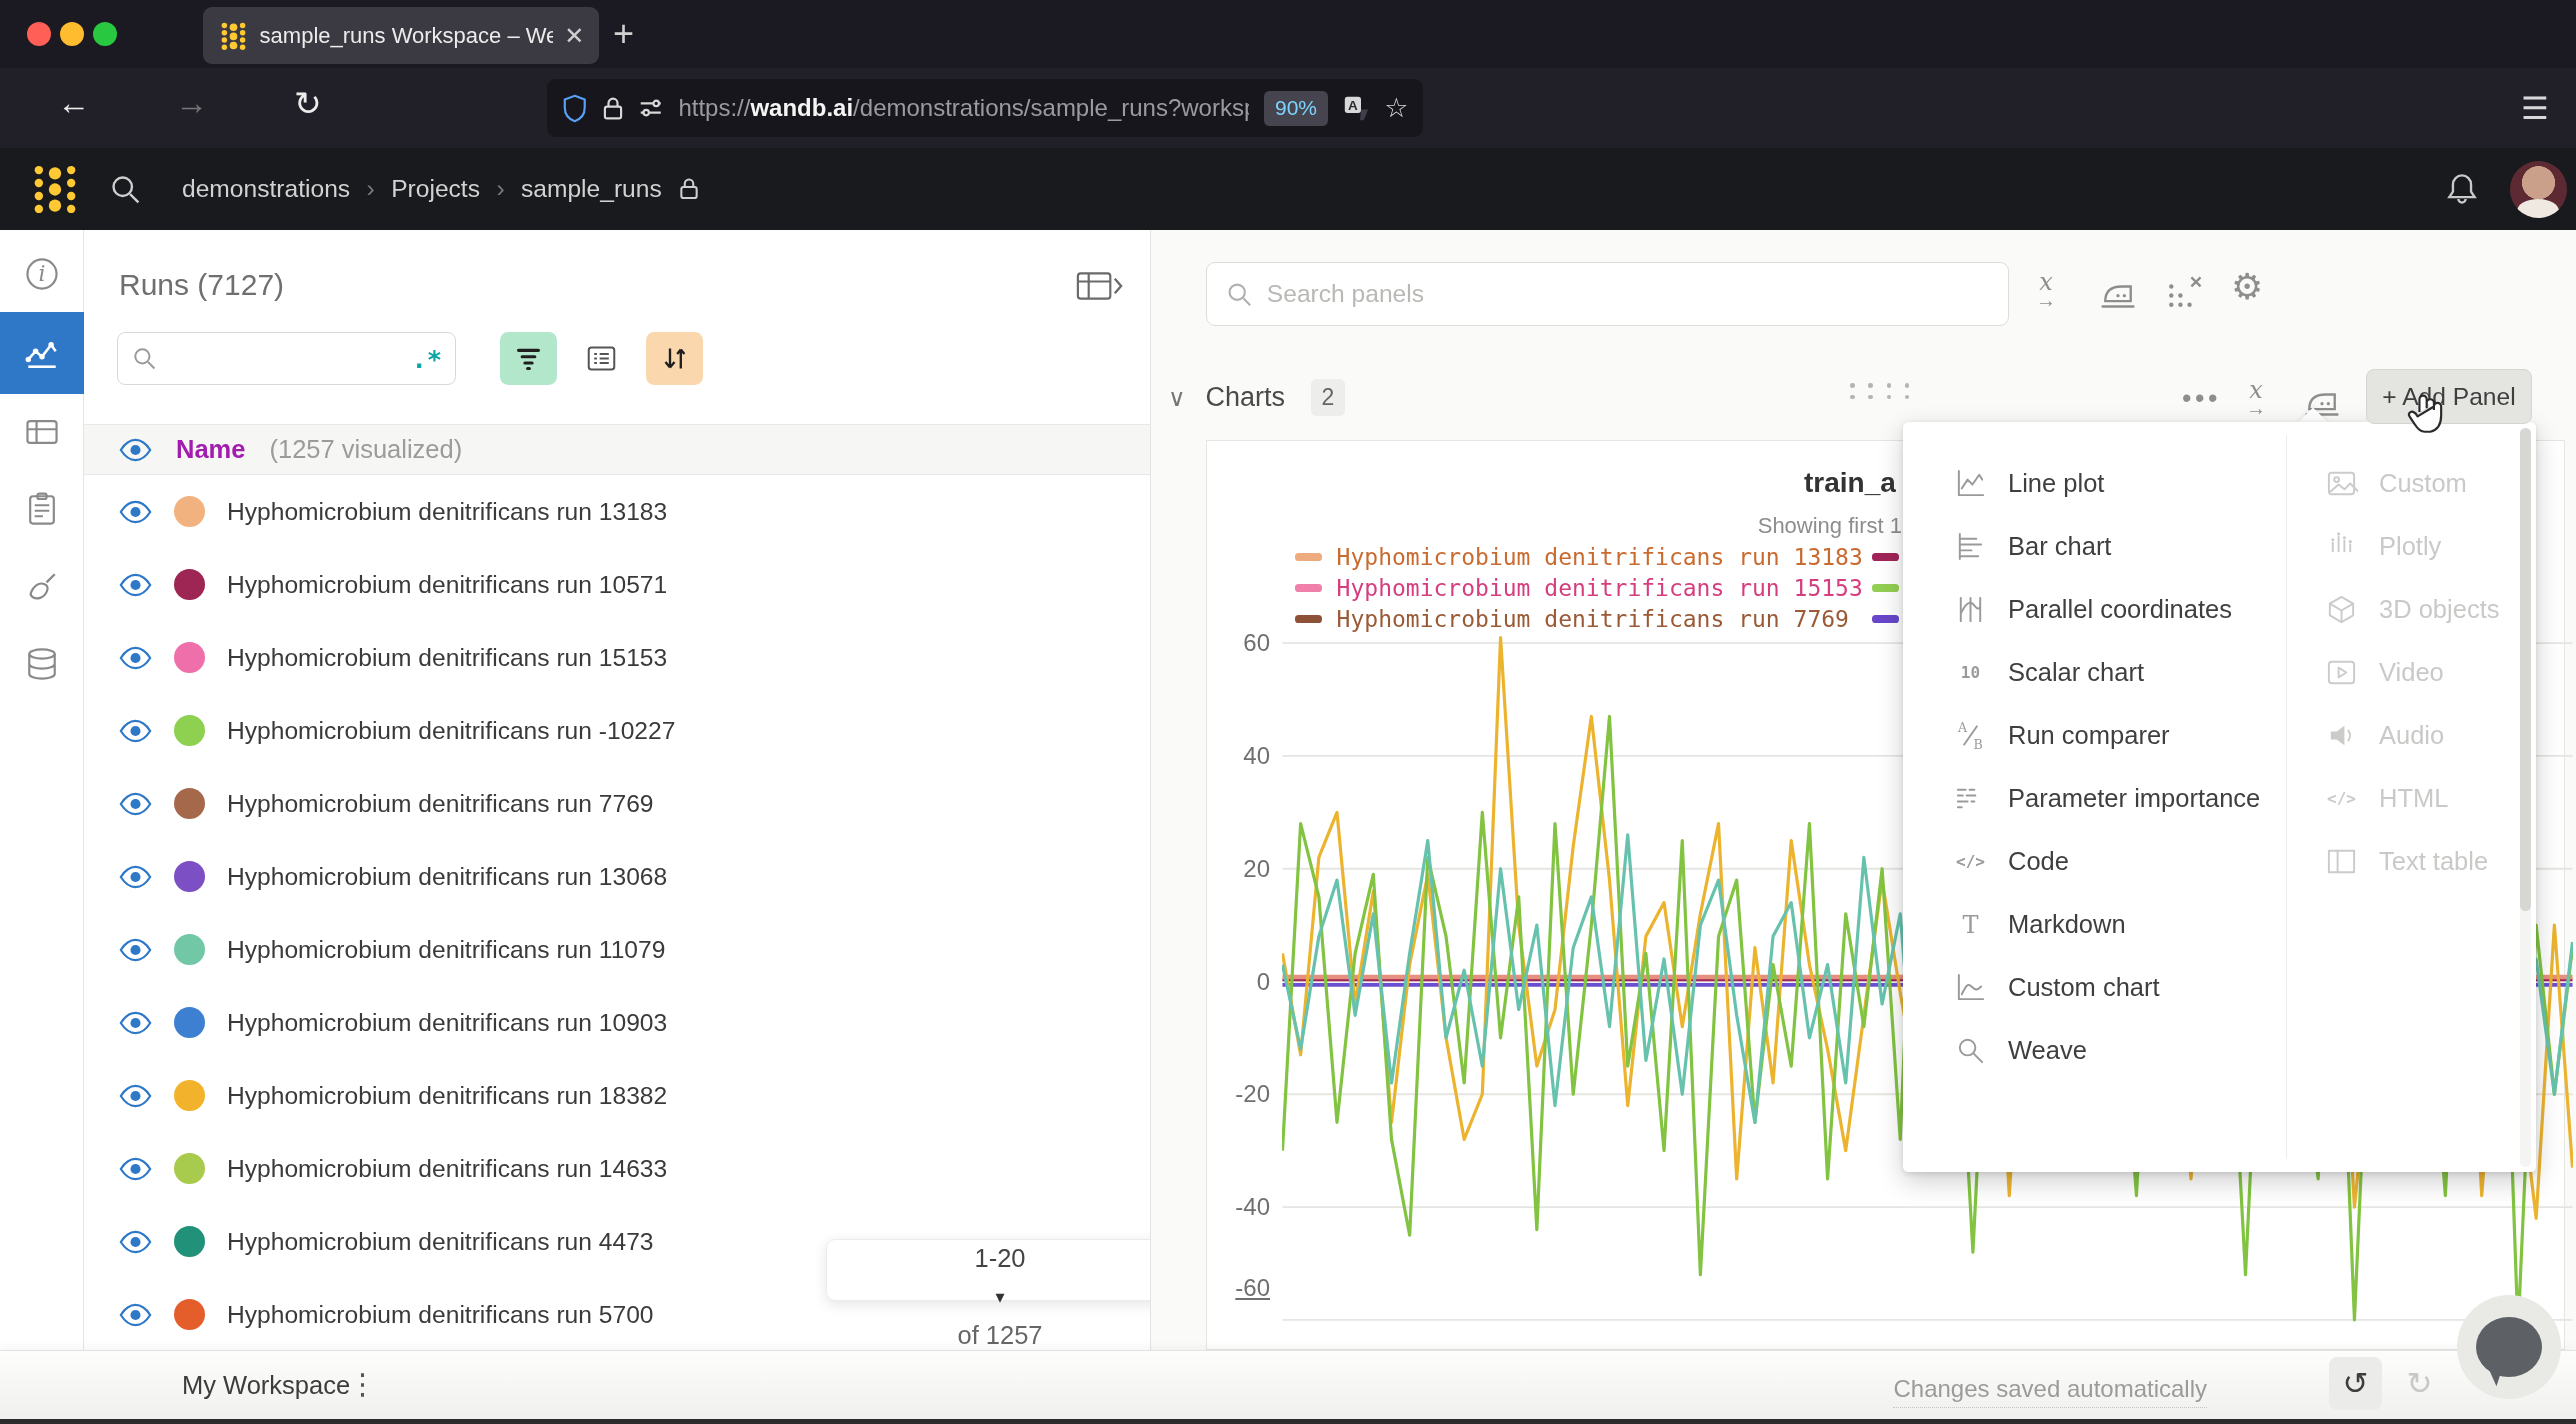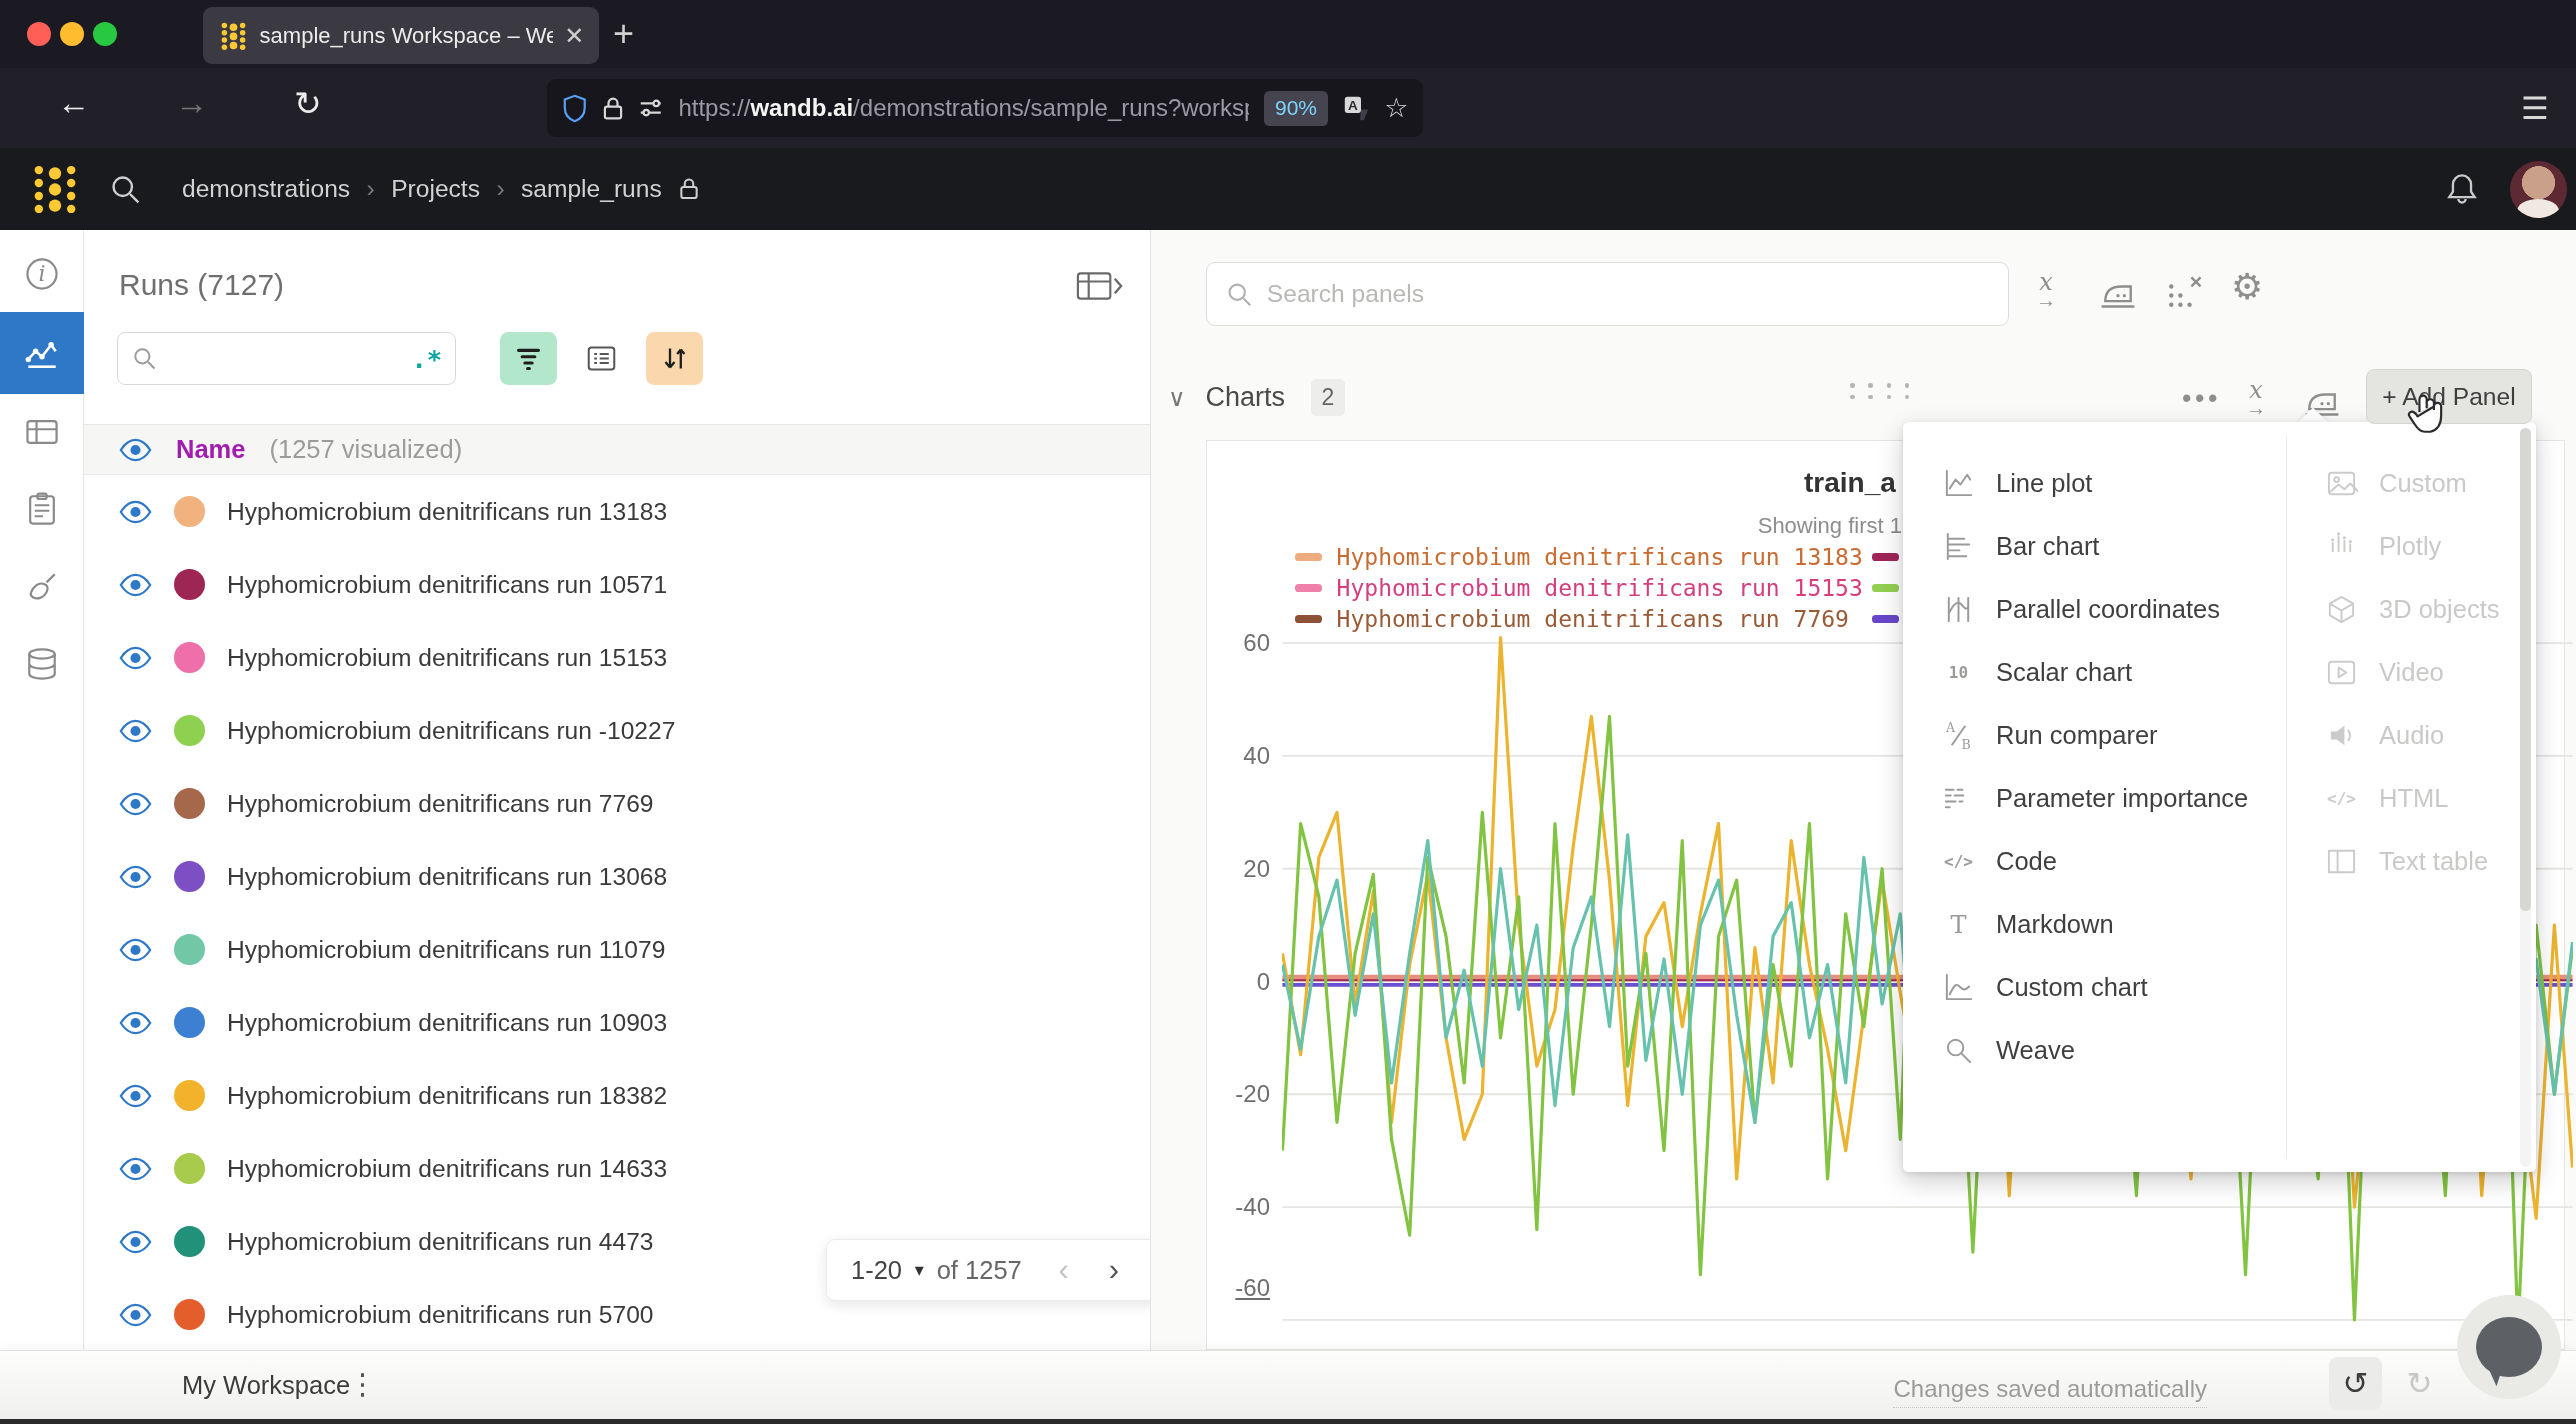--- a/index.html
+++ b/index.html
@@ -52,21 +52,21 @@
             border-top:0.9px solid #e8e8e6;border-bottom:0.9px solid #e8e8e6;
             display:flex;align-items:center;padding-left:35px;gap:24px;}
   .name-hdr b{font-size:25.5px;color:#a21caf;}
   .name-hdr span{font-size:25.5px;color:#9b9b9b;}
   #runs-list{position:absolute;left:0;top:245px;width:1067px;}
   .run-row{height:73px;display:flex;align-items:center;padding-left:35px;gap:22px;}
   .run-dot{width:31px;height:31px;border-radius:50%;flex:none;}
   .run-name{font-size:24.6px;color:#3a3a3a;white-space:nowrap;}
   .pager{position:absolute;left:742px;top:1009px;width:348px;height:62px;background:#fff;border:0.9px solid #ececea;
          border-radius:9px;box-shadow:0 3.6px 12.8px rgba(0,0,0,.10);display:flex;align-items:center;
-         padding:15px 24px;gap:12.8px;font-size:25.5px;color:#444;z-index:6;}
+         padding:4px 24px;gap:12.8px;font-size:25.5px;color:#444;z-index:6;flex-direction:column;}
   .pager .caret{font-size:18px;color:#333;}
   .pager .nav-prev{margin-left:24px;color:#c3c3c3;font-size:31px;}
   .pager .nav-next{margin-left:27px;color:#555;font-size:31px;}
   
   .panel-search{position:absolute;left:1206px;top:262px;width:803px;height:64px;background:#fff;
                 border:0.9px solid #ddddda;border-radius:9px;display:flex;align-items:center;padding:0 18px;gap:12.8px;}
   .panel-search input{border:none;outline:none;flex:1;font-size:24.6px;font-family:"Liberation Sans",sans-serif;}
   .panel-search input::placeholder{color:#b8b8b5;}
   .toolic{position:absolute;color:#8e8e8c;}
   .xaxis-icon{display:flex;flex-direction:column;align-items:center;line-height:1;color:#8e8e8c;}
@@ -95,21 +95,21 @@
            font-size:23px;white-space:nowrap;}
   .lgd-dash{width:27px;height:8.2px;border-radius:3.6px;flex:none;}
   #y-labels .ytick{position:absolute;right:0;transform:translateY(-50%);font-size:24px;color:#6f6f6f;}
   
   .dropdown{position:absolute;left:1903px;top:422px;width:633px;height:750px;background:#fff;border-radius:5.5px;
             box-shadow:0 9px 27px rgba(0,0,0,.20),0 1.8px 5.5px rgba(0,0,0,.10);z-index:20;}
   .dd-notch{position:absolute;left:2302px;top:412px;width:22px;height:22px;background:#fff;transform:rotate(45deg);
             box-shadow:-1.8px -1.8px 3.6px rgba(0,0,0,.06);z-index:19;}
   .dd-divider{position:absolute;left:383px;top:12.8px;bottom:12.8px;width:0.9px;background:#ececea;}
   .menu-col{position:absolute;top:30px;}
-  .menu-col.left{left:0;width:383px;}
+  .menu-col.left{left:12px;width:383px;}
   .menu-col.right{left:383px;width:232px;}
   .menu-item{height:63px;display:flex;align-items:center;padding-left:38px;gap:20px;}
   .menu-item .mi-label{font-size:25.5px;color:#3f3f3f;white-space:nowrap;}
   .menu-item.disabled .mi-label{color:#c9c9c7;}
   .mi-icon{width:35px;display:flex;justify-content:center;align-items:center;flex:none;}
   .txticon{font-size:16px;font-weight:700;font-family:"DejaVu Sans Mono",monospace;}
   .txticon.serif{font-family:"DejaVu Serif",serif;font-size:24px;font-weight:400;}
   .dd-scroll{position:absolute;right:5.5px;top:5.5px;width:11px;height:739px;background:#f4f4f2;border-radius:5.5px;}
   .dd-thumb{position:absolute;left:0;top:0;width:11px;height:483px;background:#d6d6d3;border-radius:5.5px;}
   

